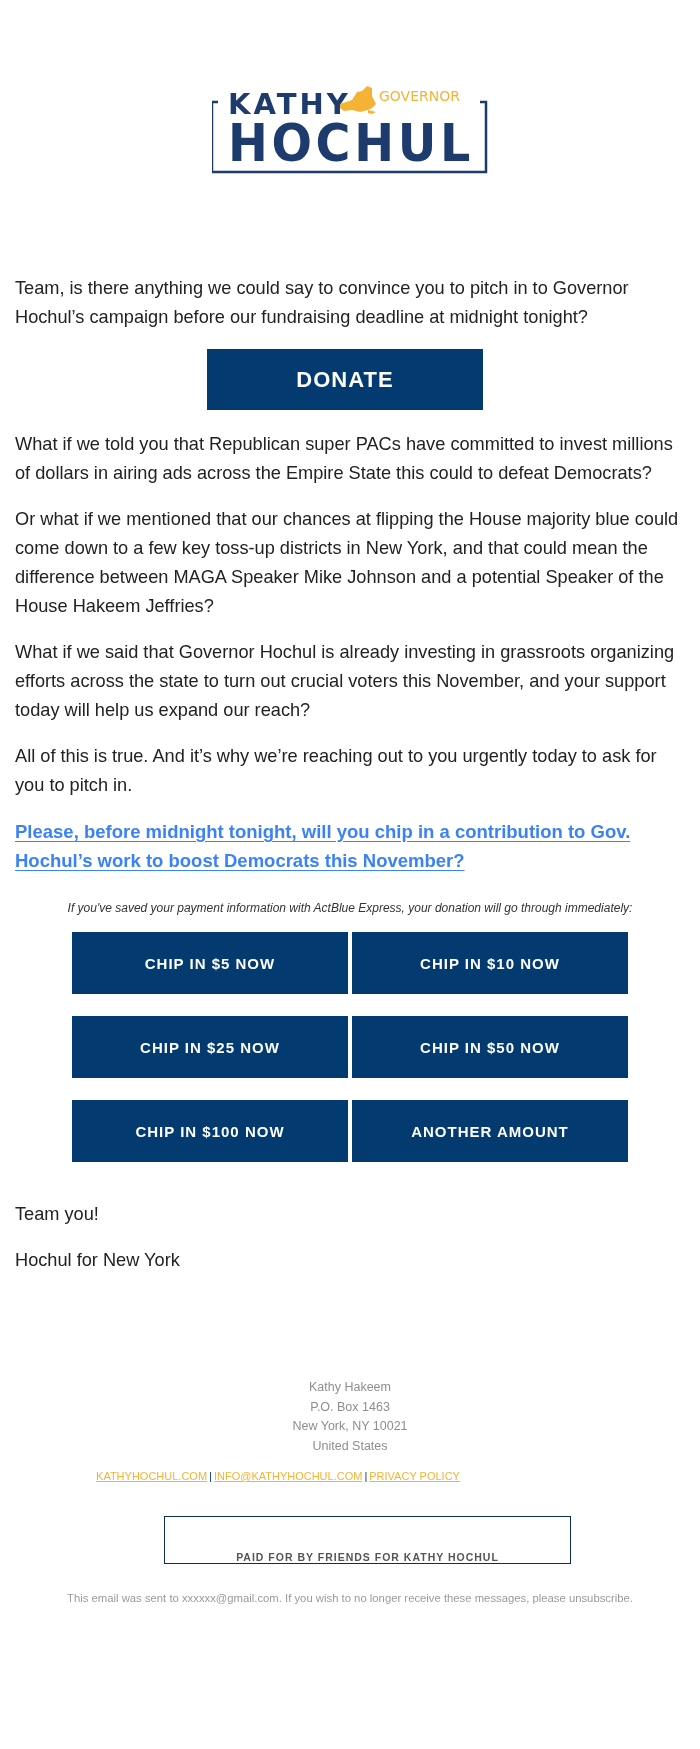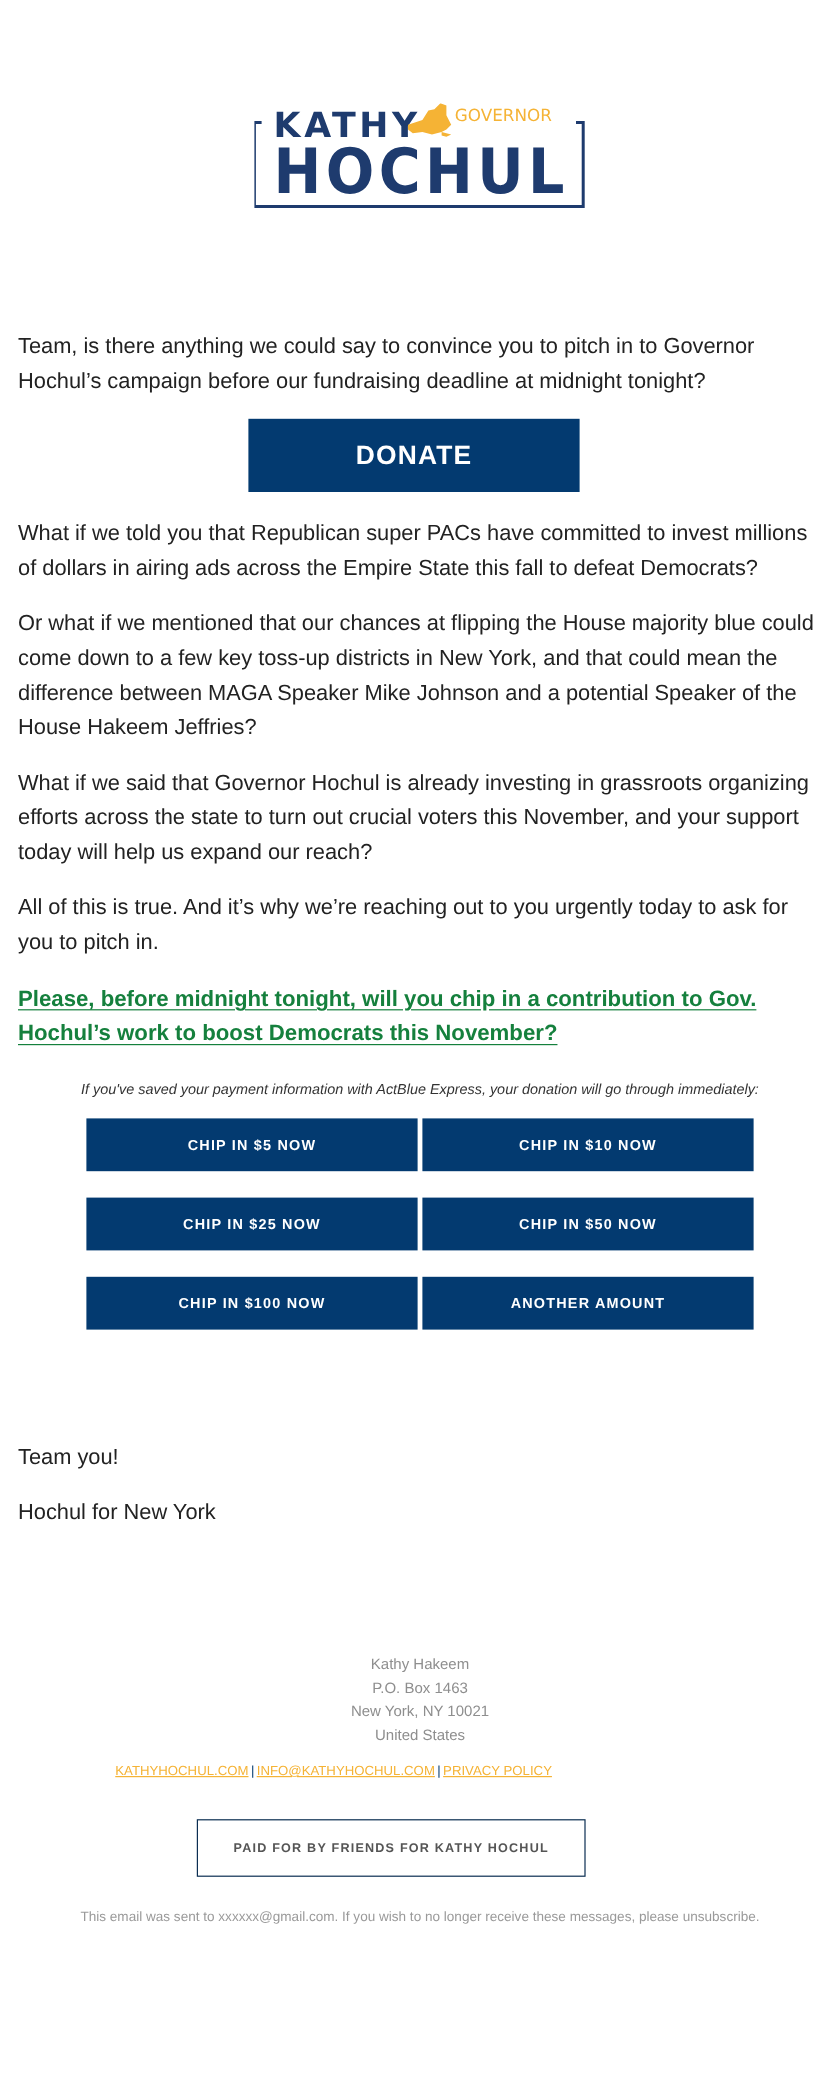--- a/index.html
+++ b/index.html
@@ -51,21 +51,21 @@
       cursor: pointer;
     }
     .donate-btn {
       width: 276px;
       height: 61px;
       font-size: 22px;
       margin-left: -15px;
     }
     .cta-link {
       display: block;
-      color: #15803d;
+      color: #3b82f6;
       font-weight: bold;
       font-size: 18.5px;
       line-height: 29px;
       text-decoration: underline;
       text-underline-offset: 3px;
       margin-top: 2px;
     }
     .note {
       font-size: 12px;
       font-style: italic;
@@ -78,22 +78,22 @@
       position: absolute;
       left: 72px;
       top: 932px;
       width: 556px;
       display: grid;
       grid-template-columns: 276px 276px;
       column-gap: 4px;
       row-gap: 22px;
     }
     .chip-btn {
-      height: 44px;
-      font-size: 12px;
+      height: 62px;
+      font-size: 15px;
     }
     .signoff {
       position: absolute;
       left: 15px;
       top: 1200px;
       font-size: 18.2px;
       color: #222222;
     }
     .signoff div { line-height: 29px; margin-bottom: 17px; }
 
@@ -119,25 +119,25 @@
     .footer-links a {
       color: #f5b335;
       text-decoration: underline;
       font-weight: normal;
     }
     .footer-links .sep { color: #033a70; margin: 0 2px; }
     .paid-box {
       position: absolute;
       left: 164px;
       top: 1516px;
-      width: 324px;
+      width: 407px;
       height: 48px;
       border: 1px solid #0b2e52;
       display: flex;
-      align-items: center;
+      align-items: flex-end;
       justify-content: center;
       font-size: 10.5px;
       font-weight: bold;
       letter-spacing: 1px;
       color: #555555;
     }
     .unsub {
       position: absolute;
       left: 0;
       top: 1592px;
@@ -169,21 +169,21 @@
   </svg>
 </div>
 
 <div class="content">
   <p class="p">Team, is there anything we could say to convince you to pitch in to Governor Hochul’s campaign before our fundraising deadline at midnight tonight?</p>
 
   <div class="donate-wrap">
     <a class="btn donate-btn">DONATE</a>
   </div>
 
-  <p class="p">What if we told you that Republican super PACs have committed to invest millions of dollars in airing ads across the Empire State this fall to defeat Democrats?</p>
+  <p class="p">What if we told you that Republican super PACs have committed to invest millions of dollars in airing ads across the Empire State this could to defeat Democrats?</p>
   <p class="p">Or what if we mentioned that our chances at flipping the House majority blue could come down to a few key toss-up districts in New York, and that could mean the difference between MAGA Speaker Mike Johnson and a potential Speaker of the House Hakeem Jeffries?</p>
   <p class="p">What if we said that Governor Hochul is already investing in grassroots organizing efforts across the state to turn out crucial voters this November, and your support today will help us expand our reach?</p>
   <p class="p">All of this is true. And it’s why we’re reaching out to you urgently today to ask for you to pitch in.</p>
 
   <a class="cta-link">Please, before midnight tonight, will you chip in a contribution to Gov. Hochul’s work to boost Democrats this November?</a>
 
   <p class="note">If you've saved your payment information with ActBlue Express, your donation will go through immediately:</p>
 </div>
 
 <div class="grid">

